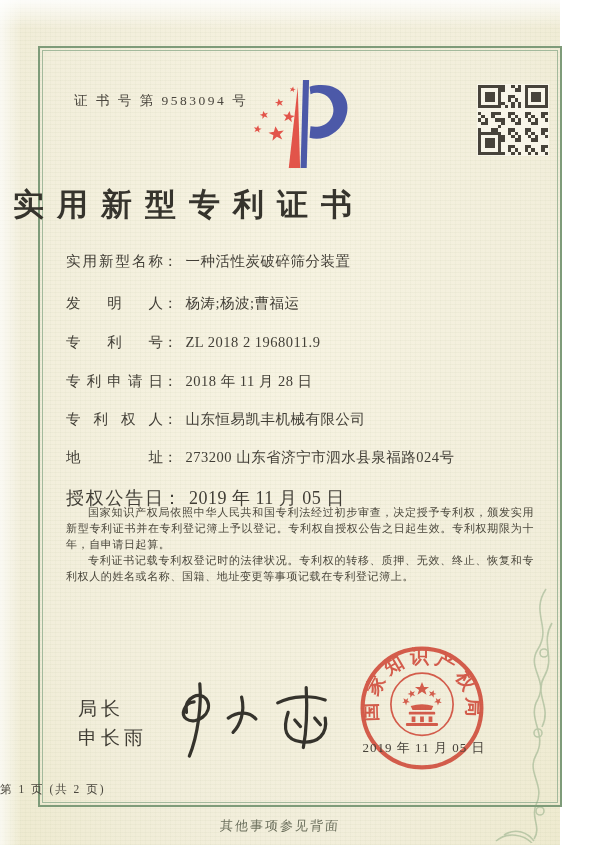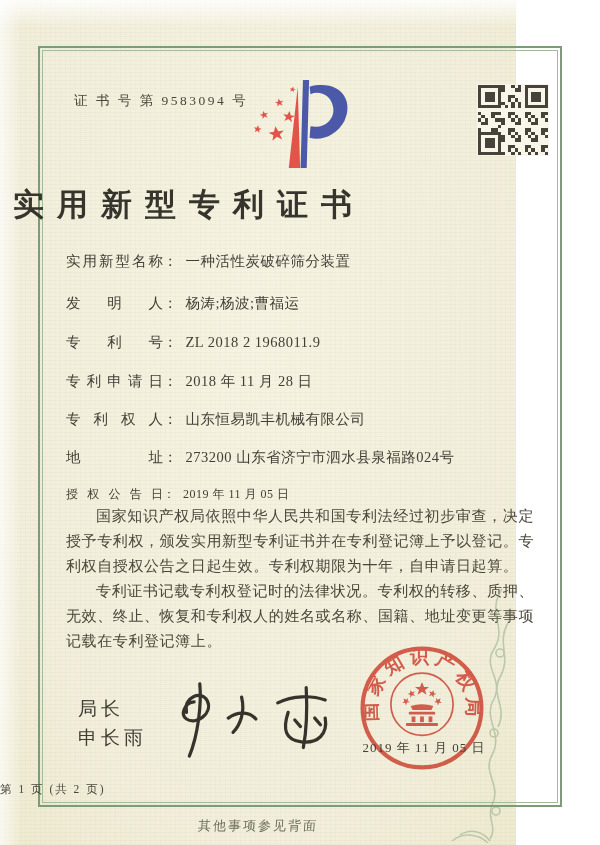--- a/index.html
+++ b/index.html
@@ -1,17 +1,17 @@
 <!DOCTYPE html>
 <html><head>
 <meta charset="utf-8">
 <style>
   html,body{margin:0;padding:0;width:600px;height:845px;overflow:hidden;
     font-family:"Liberation Serif","DejaVu Serif",serif;}
-  .page{position:relative;width:516px;height:845px;
+  .page{position:relative;width:560px;height:845px;
     background:#f4f0de;
     background-image:
       repeating-linear-gradient(0deg, rgba(160,175,130,.07) 0 1px, transparent 1px 4px),
       repeating-linear-gradient(90deg, rgba(160,175,130,.05) 0 1px, transparent 1px 5px),
       radial-gradient(ellipse at 50% 40%, #f7f3e2 0%, #f2eedb 70%, #eeeacf 100%);
   }
   .edge-light{position:absolute;left:0;top:0;width:100%;height:28px;
     background:linear-gradient(180deg, rgba(255,255,255,.85), rgba(255,255,255,0));}
   .edge-light-l{position:absolute;left:0;top:0;width:22px;height:100%;
     background:linear-gradient(90deg, rgba(255,255,255,.7), rgba(255,255,255,0));}
@@ -25,24 +25,24 @@
     background:#f8f5e9;padding:1px;}
   .qr i{display:block}
   .qr i.m{background:#47433b;}
   .title{position:absolute;left:0;top:184px;width:100%;text-align:left;
     font-size:31px;font-weight:600;letter-spacing:13px;color:#36342d;text-indent:13px;}
   .field-row{position:absolute;left:66px;width:470px;font-size:14.5px;color:#413e36;white-space:nowrap;}
   .flabel{display:inline-block;width:97px;text-align:justify;text-align-last:justify;}
   .fcolon{margin-right:8px;}
   .fvalue{letter-spacing:.5px;}
   .r1{top:252px}.r2{top:294px}.r3{top:333px}.r4{top:372px}.r5{top:410px}.r6{top:448px}
-  .grant-row{position:absolute;left:66px;top:486px;width:470px;font-size:12px;color:#413e36;white-space:nowrap;}
+  .grant-row{position:absolute;left:66px;top:486px;width:470px;font-size:18px;color:#413e36;white-space:nowrap;}
   .grant-no{position:absolute;left:252px;top:0;}
   .body-text{position:absolute;left:66px;top:504px;width:468px;
-    font-size:15px;line-height:25px;color:#4a473c;text-align:justify;letter-spacing:.6px;}
+    font-size:11px;line-height:16px;color:#4a473c;text-align:justify;letter-spacing:.6px;}
   .body-text p{margin:0;text-indent:2em;}
   .signer{position:absolute;left:78px;top:694px;font-size:19px;color:#3f3c34;letter-spacing:4px;line-height:29px;}
   .signature{position:absolute;left:158px;top:672px;width:190px;height:95px;}
   .seal{position:absolute;left:356px;top:642px;width:132px;height:132px;opacity:.9;
     mix-blend-mode:multiply;}
   .seal-date{position:absolute;left:356px;top:739px;width:136px;text-align:center;
     font-size:13px;color:#46423a;letter-spacing:1px;white-space:nowrap;}
   .page-num{position:absolute;left:0;top:782px;width:100%;text-align:left;
     font-size:11.5px;letter-spacing:2px;color:#4a473e;}
   .back-note{position:absolute;left:0;top:817px;width:100%;text-align:center;

